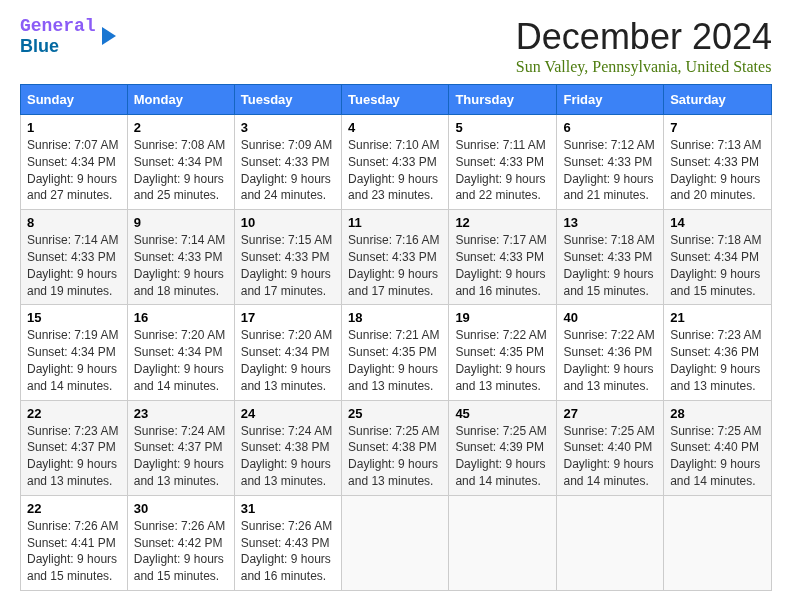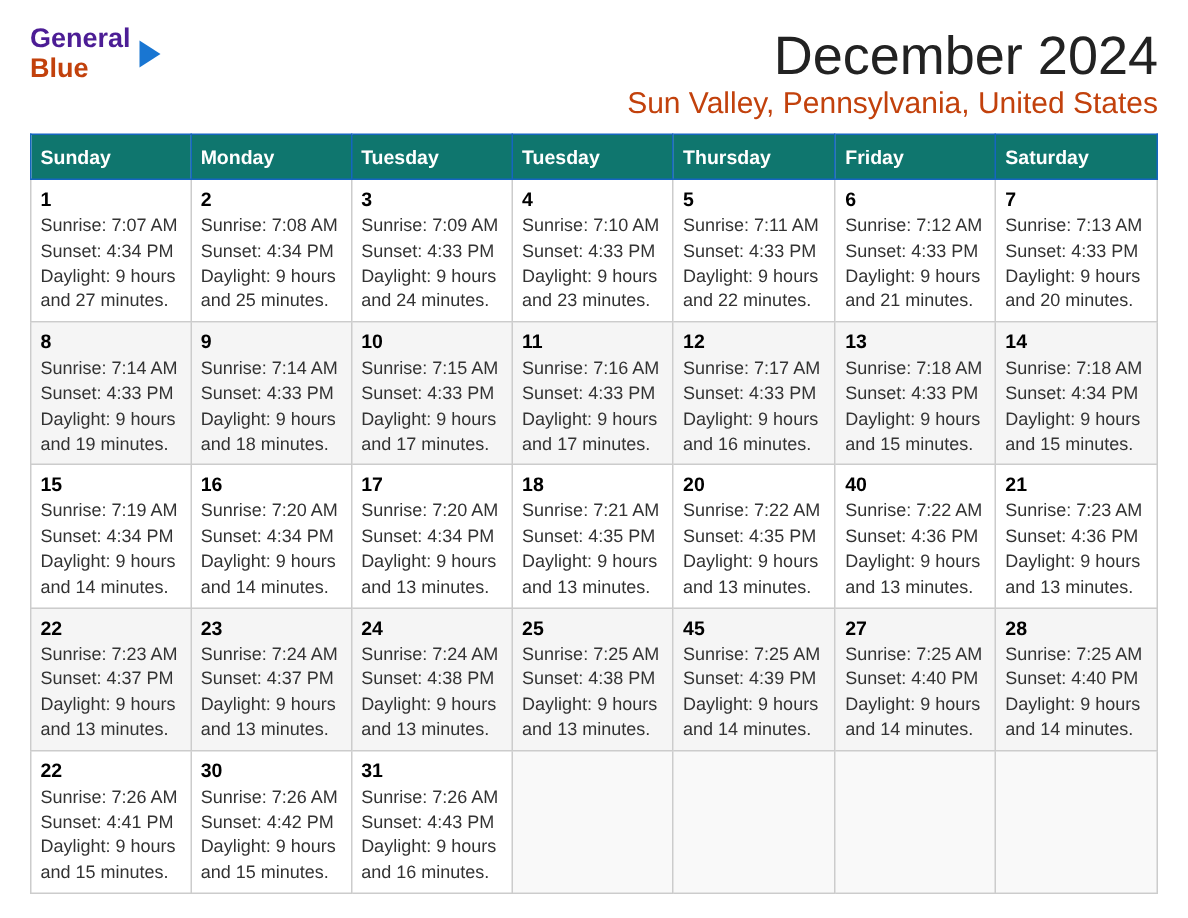--- a/index.html
+++ b/index.html
@@ -19,41 +19,42 @@
     .logo {
       display: flex;
       align-items: center;
       gap: 4px;
     }
     .logo-text {
       font-size: 18px;
       font-weight: bold;
       line-height: 1.1;
     }
-    .logo-text .general { color: #4c1d95; }
-    .logo-text .blue { color: #c2410c; }
+    .logo-text .general { color: #8b5cf6; font-family: Liberation Mono, monospace; }
+    .logo-text .blue { color: #0369a1; }
     .title-area {
-      text-align: right;
+      text-align: left;
     }
     .month-title {
       font-size: 36px;
       font-weight: normal;
       color: #222;
     }
     .location {
-      font-size: 20px;
-      color: #c2410c;
+      font-size: 16px;
+      color: #4d7c0f;
+      font-family: Liberation Serif, serif;
     }
     .calendar-table {
       width: 100%;
       border-collapse: collapse;
       font-size: 11px;
     }
     .calendar-table th {
-      background: #0f766e;
+      background: #3b82f6;
       color: #fff;
       padding: 7px 6px;
       font-size: 13px;
       font-weight: bold;
       border: 1px solid #1565c0;
       text-align: left;
     }
     .calendar-table td {
       border: 1px solid #ccc;
       padding: 5px 6px;
@@ -185,21 +186,21 @@
         </td>
         <td>
           <span class="day-num">17</span>
           <div class="day-info">Sunrise: 7:20 AM<br>Sunset: 4:34 PM<br>Daylight: 9 hours<br>and 13 minutes.</div>
         </td>
         <td>
           <span class="day-num">18</span>
           <div class="day-info">Sunrise: 7:21 AM<br>Sunset: 4:35 PM<br>Daylight: 9 hours<br>and 13 minutes.</div>
         </td>
         <td>
-          <span class="day-num">20</span>
+          <span class="day-num">19</span>
           <div class="day-info">Sunrise: 7:22 AM<br>Sunset: 4:35 PM<br>Daylight: 9 hours<br>and 13 minutes.</div>
         </td>
         <td>
           <span class="day-num">40</span>
           <div class="day-info">Sunrise: 7:22 AM<br>Sunset: 4:36 PM<br>Daylight: 9 hours<br>and 13 minutes.</div>
         </td>
         <td>
           <span class="day-num">21</span>
           <div class="day-info">Sunrise: 7:23 AM<br>Sunset: 4:36 PM<br>Daylight: 9 hours<br>and 13 minutes.</div>
         </td>

